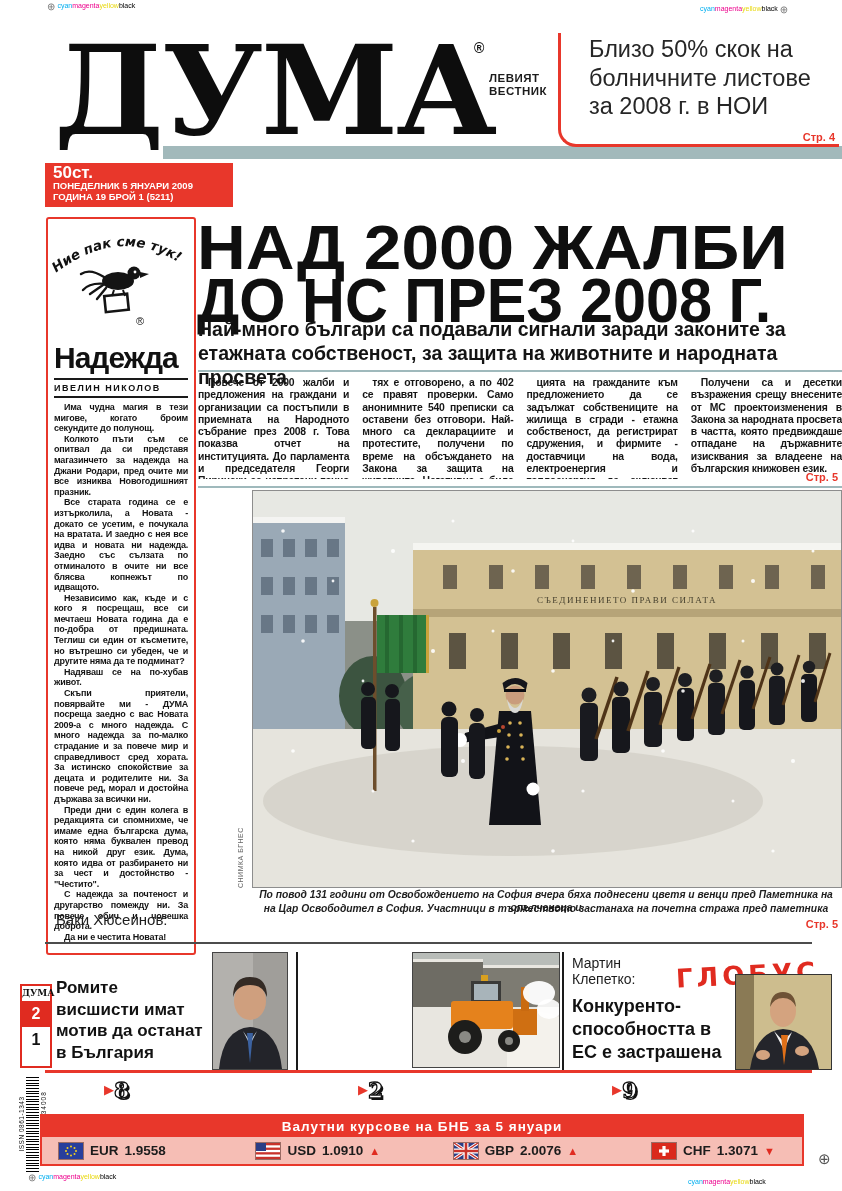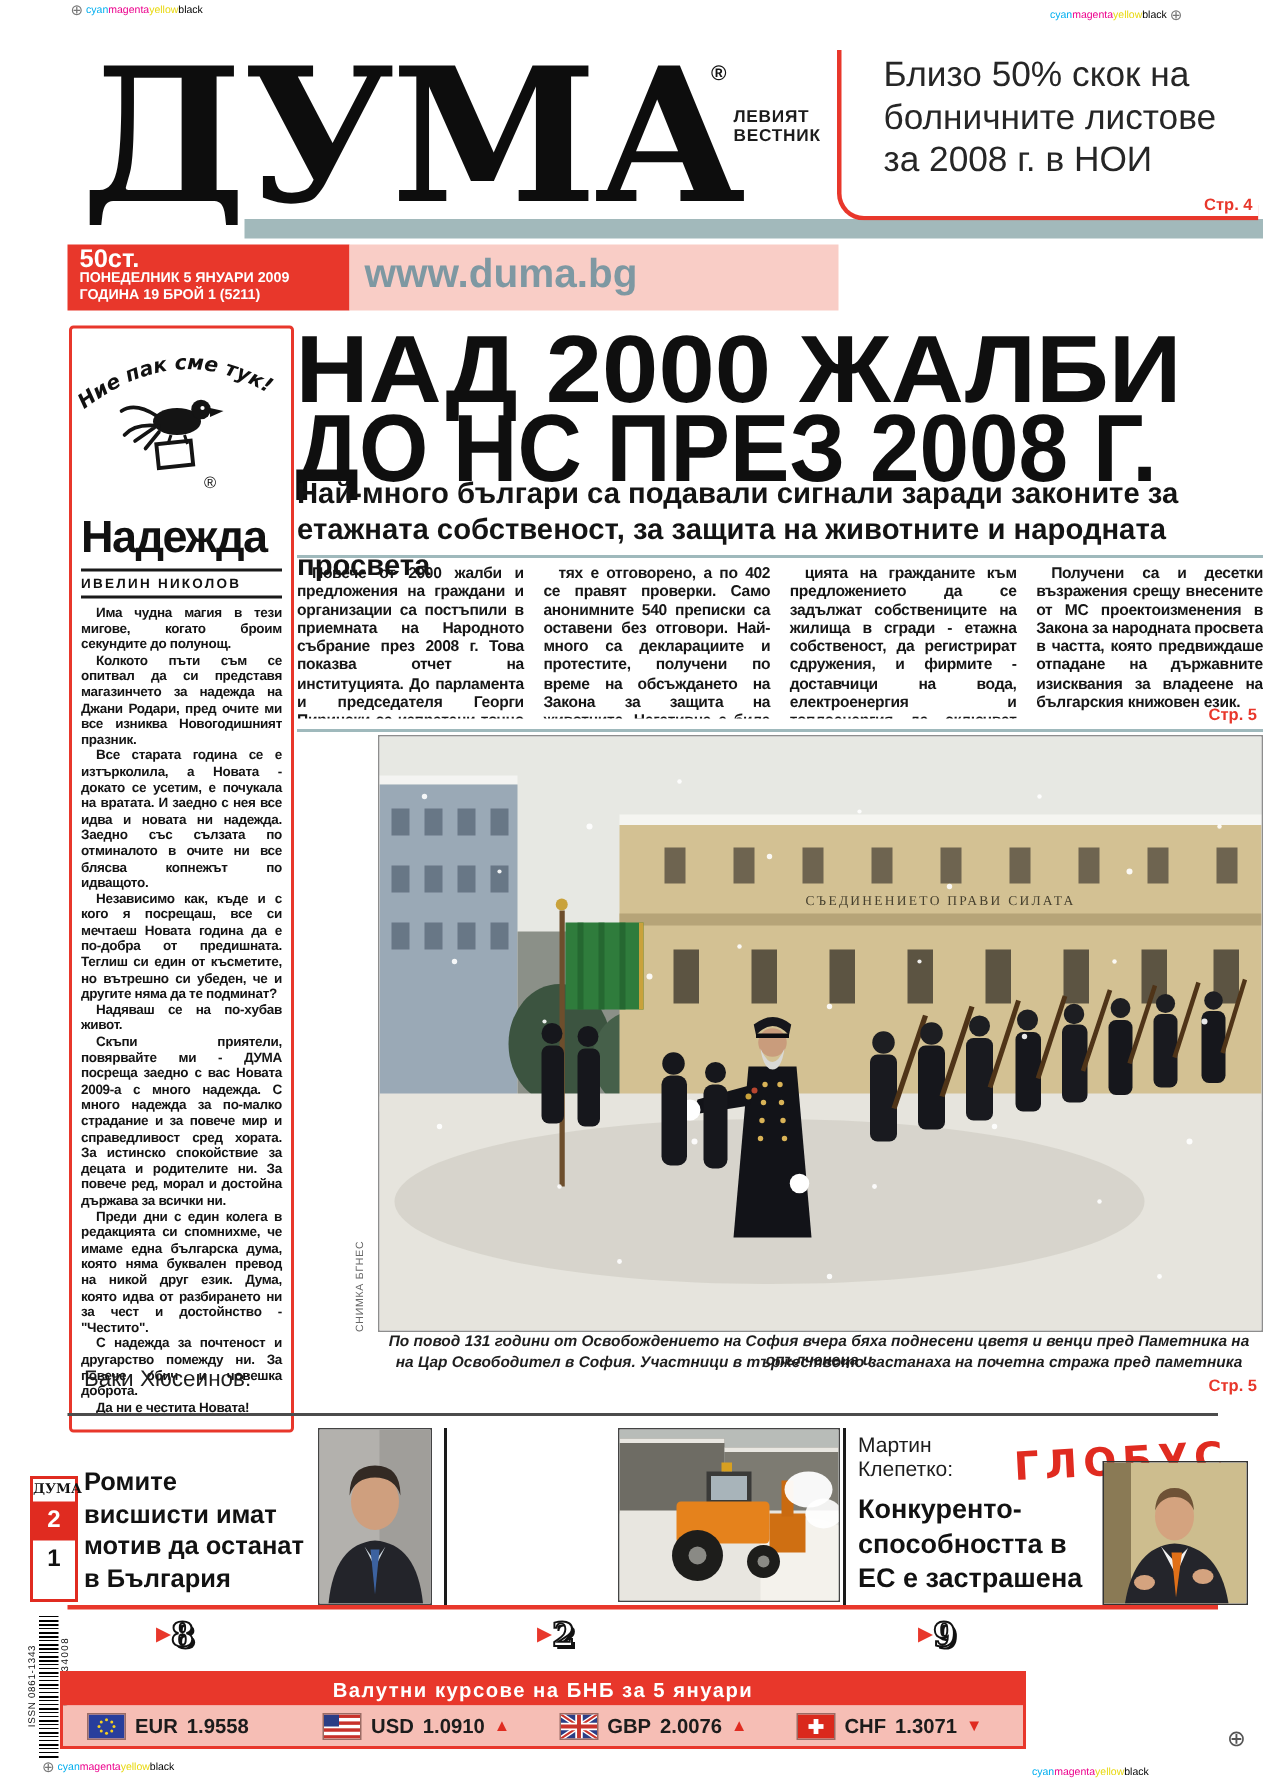--- a/index.html
+++ b/index.html
@@ -102,21 +102,21 @@
   .badge .c1{color:#111;font-size:16px;font-weight:bold;height:26px;line-height:26px;}
   .issn{left:18px;top:1072px;width:30px;height:104px;}
   .issn-inner{position:absolute;top:37px;left:-37px;width:104px;height:30px;
       transform:rotate(-90deg);text-align:center;}
   .issn-code{font-size:6.5px;color:#111;letter-spacing:.5px;}
   .bars{height:13px;margin:1px 4px;background:repeating-linear-gradient(90deg,
       #000 0 1.5px,#fff 1.5px 3px,#000 3px 3.8px,#fff 3.8px 6px,#000 6px 6.6px,#fff 6.6px 8px);}
   .issn-num{font-size:6.5px;color:#111;letter-spacing:1px;}
 
   
-  .currency{left:40px;top:1114px;width:644px;border:2px solid #e8372b;box-sizing:border-box;}
+  .currency{left:40px;top:1114px;width:764px;border:2px solid #e8372b;box-sizing:border-box;}
   .cur-title{height:21px;background:#e8372b;color:#fff;font-size:13.5px;font-weight:bold;
       letter-spacing:1px;text-align:center;line-height:21px;}
   .cur-row{height:27px;background:#f6beb5;display:flex;align-items:center;
       padding:0 26px 0 16px;justify-content:space-between;}
   .rate{display:flex;align-items:center;gap:6px;font-size:13.5px;font-weight:bold;color:#1c1c1c;}
   .rate svg{display:block;border:1px solid #9a6b64;}
   .trend{color:#e02b20;font-size:11px;width:12px;}
 </style>
 </head>
 <body>
@@ -141,23 +141,20 @@
     <div class="txt">Близо 50% скок на
 болничните листове
 за 2008 г. в НОИ</div>
     <div class="pageref">Стр. 4</div>
   </div>
 
   <div class="abs infobar-red">
     <div class="price">50ст.</div>
     <div class="dateline">ПОНЕДЕЛНИК 5 ЯНУАРИ 2009</div>
     <div class="dateline">ГОДИНА 19 БРОЙ 1 (5211)</div>
-  </div>
-  <div class="abs infobar-pink">
-    <div class="website">www.duma.bg</div>
   </div>
 
   <div class="abs opinion">
     <svg width="142" height="116" viewBox="0 0 142 116">
       <path id="arcpath" d="M8,54 Q70,6 132,44" fill="none" stroke="none"></path>
       <text font-size="13.5" font-style="italic" font-weight="bold" fill="#111" font-family="DejaVu Sans, sans-serif">
         <textPath href="#arcpath">Ние пак сме тук!</textPath>
       </text>
       <g>
         <ellipse cx="70" cy="62" rx="16" ry="9" fill="#141414"></ellipse>

